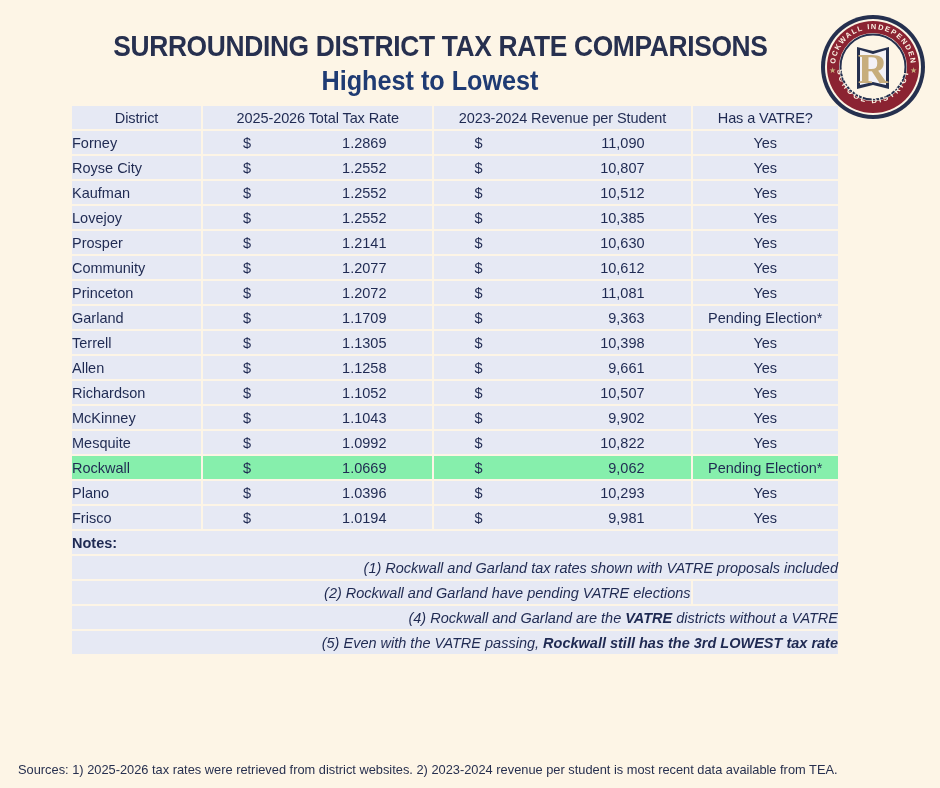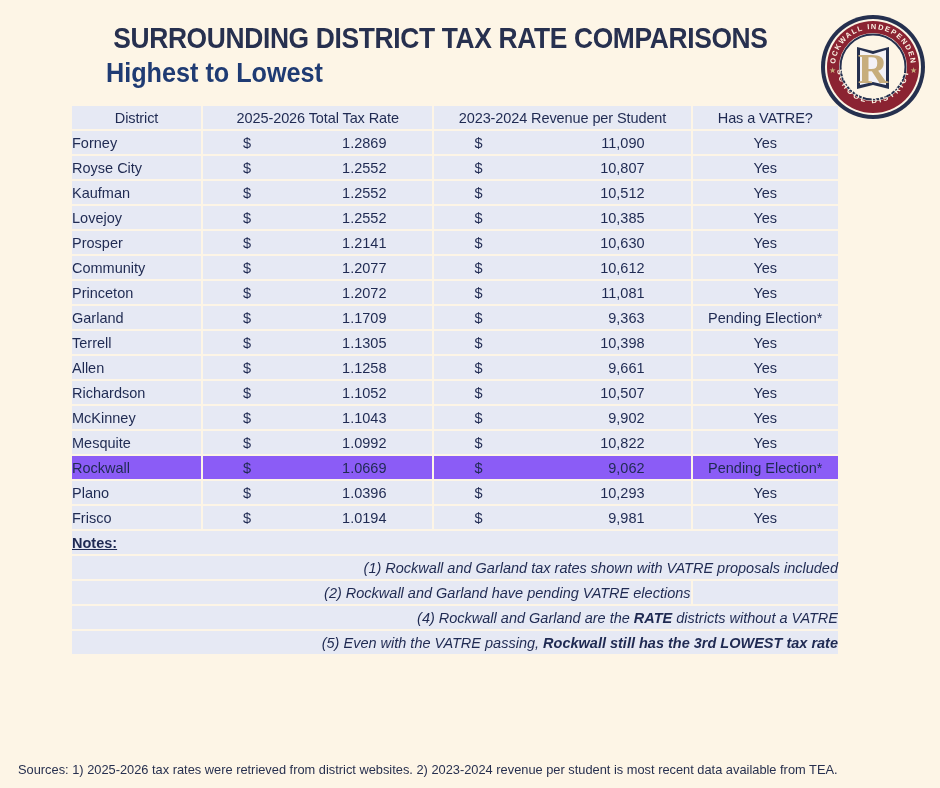--- a/index.html
+++ b/index.html
@@ -19,23 +19,23 @@
   .header {
     position: absolute;
     left: 0;
     top: 0;
     width: 940px;
     height: 100px;
   }
   .title-block {
     position: absolute;
     left: 70px;
-    top: 22px;
+    top: 30px;
     width: 720px;
-    text-align: left;
+    text-align: center;
   }
   .title-main {
     font-family: "Liberation Sans Narrow", "Liberation Sans", sans-serif;
     font-size: 30px;
     font-weight: bold;
     color: #27304f;
     letter-spacing: -0.4px;
     line-height: 1.05;
     transform: scaleX(0.88);
     transform-origin: center center;
@@ -109,31 +109,30 @@
   .money {
     display: flex;
     align-items: center;
     justify-content: space-between;
     padding: 0 46px 0 40px;
     height: 100%;
   }
   .money .cur { flex: 0 0 auto; }
   .money .num { flex: 0 0 auto; }
 
-  tr.highlight td { background: #8b5cf6; }
+  tr.highlight td { background: #86efac; }
 
   
   td.notes-label {
     text-align: left;
     padding-left: 7px;
     font-weight: bold;
     height: 26px;
   }
   td.notes-label span.u {
-    text-decoration: underline;
     font-weight: bold;
   }
   td.note {
     text-align: right;
     padding-left: 7px;
     font-style: italic;
     height: 26px;
     font-size: 14.5px;
   }
   td.note b { font-weight: bold; font-style: italic; }
@@ -471,21 +470,21 @@
           <td class="notes-label" colspan="4"><span class="u">Notes:</span></td>
         </tr>
         <tr>
           <td class="note" colspan="4"><span>(1) Rockwall and Garland tax rates shown with VATRE proposals included</span></td>
         </tr>
         <tr>
           <td class="note" colspan="3"><span>(2) Rockwall and Garland have pending VATRE elections</span></td>
           <td class="note-blank"></td>
         </tr>
         <tr>
-          <td class="note" colspan="4"><span>(4) Rockwall and Garland are the </span><b>RATE</b><span> districts without a VATRE</span></td>
+          <td class="note" colspan="4"><span>(4) Rockwall and Garland are the </span><b>VATRE</b><span> districts without a VATRE</span></td>
         </tr>
         <tr>
           <td class="note" colspan="4"><span>(5) Even with the VATRE passing, </span><b>Rockwall still has the 3rd LOWEST tax rate</b></td>
         </tr>
       </tbody>
   </table>
 </div>
 
 <div class="footer">Sources: 1) 2025-2026 tax rates were retrieved from district websites.   2) 2023-2024 revenue per student is most recent data available from TEA.</div>
 

